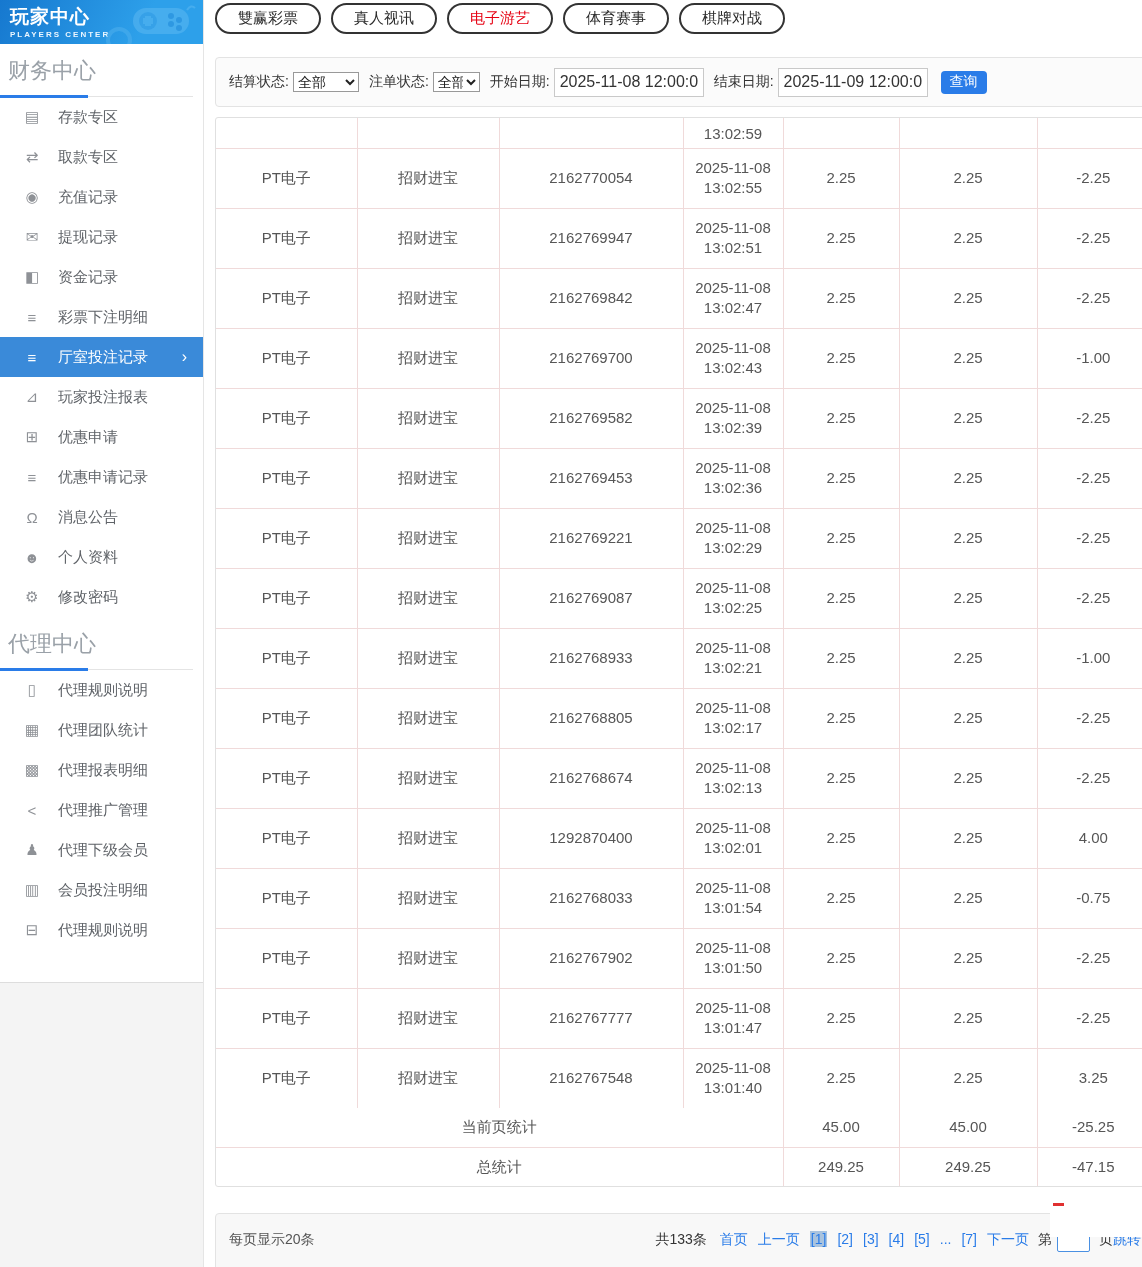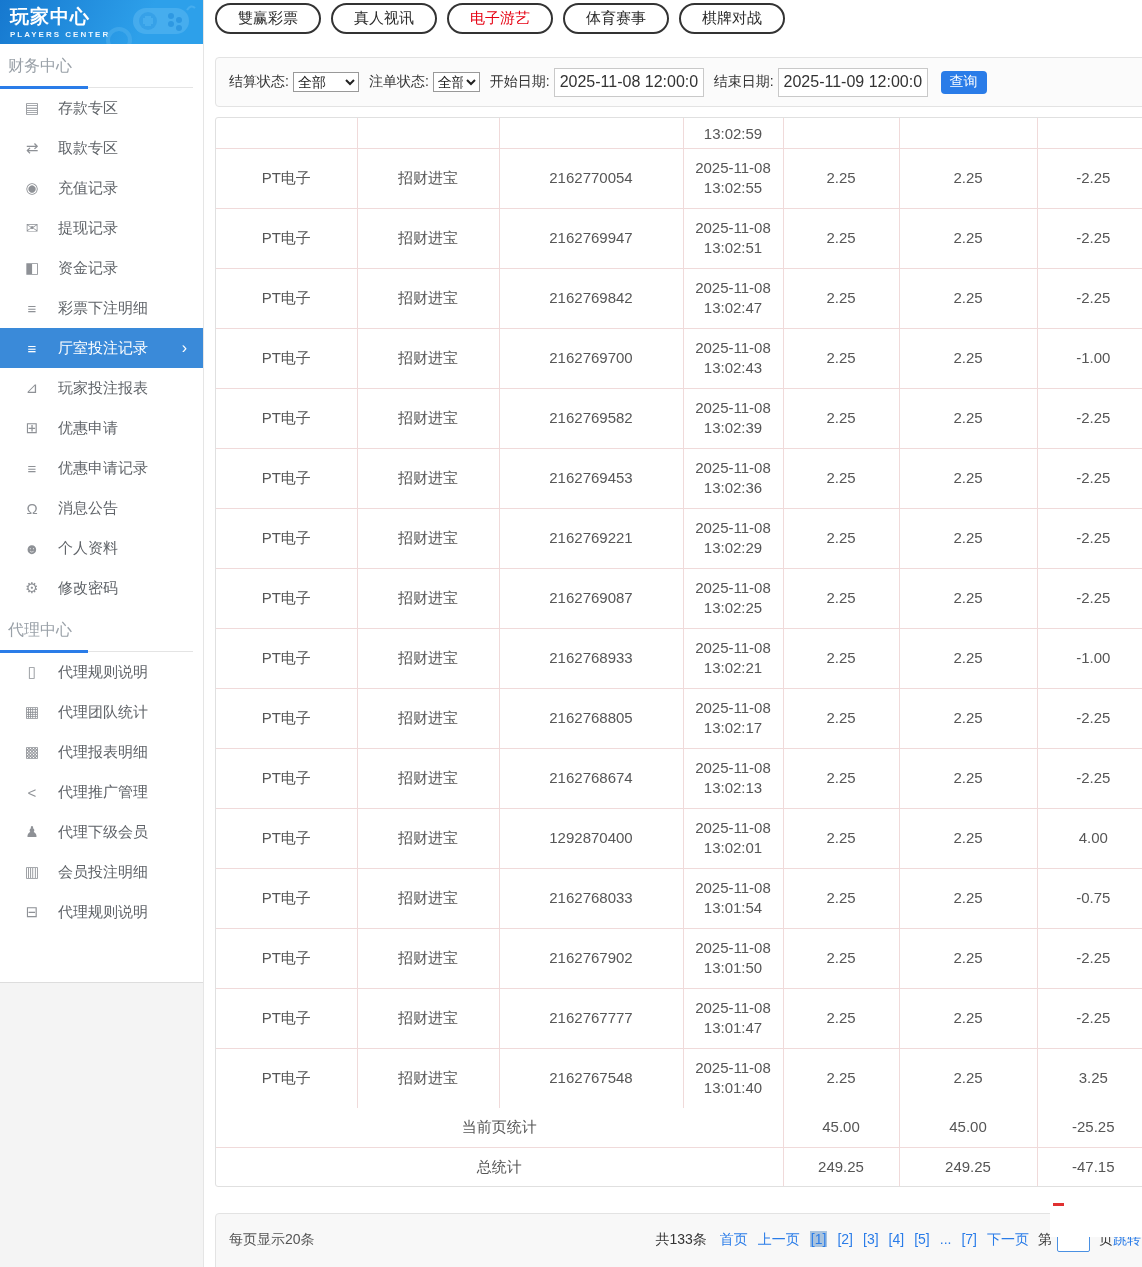--- a/index.html
+++ b/index.html
@@ -10,21 +10,21 @@
   
   .sidebar { position:absolute; left:0; top:0; width:204px; height:1267px;
     background:#fff; border-right:1px solid #e5e5e5; }
   .sb-header { height:44px; background:linear-gradient(115deg,var(--header-gradient-end) 0%,var(--header-gradient-start) 70%);
     position:relative; overflow:hidden; padding:4px 0 0 10px; }
   .sb-title { color:#fff; font-size:19px; font-weight:bold; letter-spacing:1px; }
   .sb-sub { color:#eaf6ff; font-size:8px; letter-spacing:2px; font-weight:bold; }
   .sb-art { position:absolute; right:6px; top:2px; opacity:.55; }
   .sec-head { padding:12px 10px 0 8px; }
   .sec-line { border-bottom:1px solid #e4e4e4; position:relative; padding-bottom:10px; }
-  .sec-title { color:var(--title-gray); font-size:16px; }
+  .sec-title { color:var(--title-gray); font-size:22px; }
   .sec-line::after { content:""; position:absolute; left:-8px; bottom:-2px; width:88px; height:3px;
     background:var(--accent-blue); }
   .sb-item { height:40px; display:flex; align-items:center; padding-left:22px; cursor:pointer;
     color:var(--text-gray); font-size:15px; position:relative; }
   .sb-item .ico { width:20px; margin-right:16px; color:#8e9196; font-size:15px; text-align:center; }
   .sb-item.active { background:var(--sidebar-active-blue); color:#fff; }
   .sb-item.active .ico { color:#fff; }
   .sb-item .chev { display:none; position:absolute; right:16px; color:#fff; font-size:16px; }
   .sb-item.active .chev { display:block; }
   .sb-bottom { background:#f4f4f4; border-top:1px solid #ddd; position:absolute; left:0; right:0; bottom:0; }

